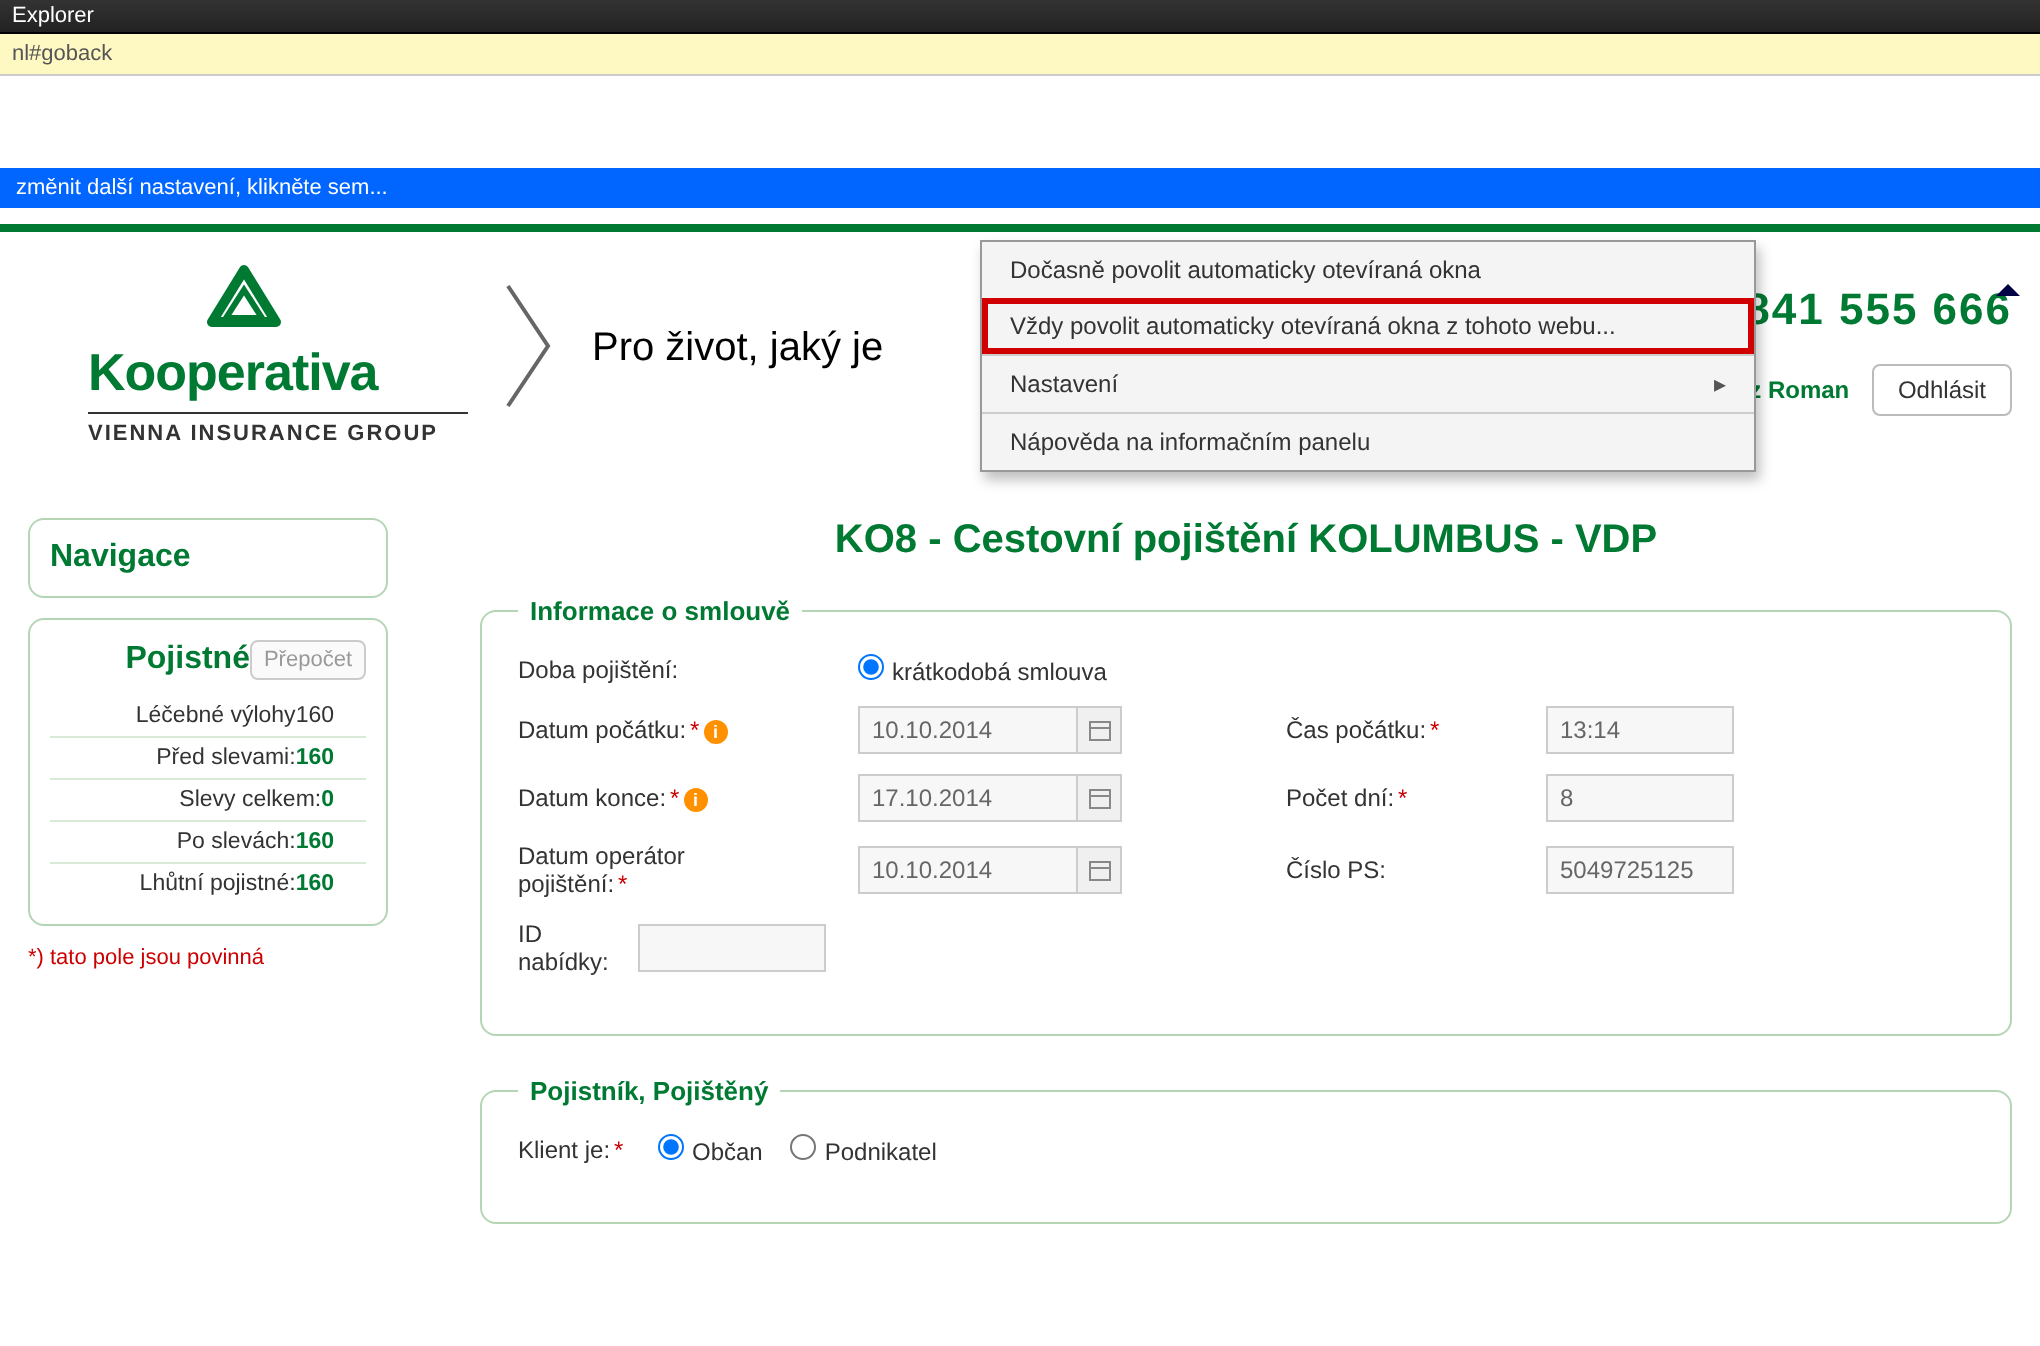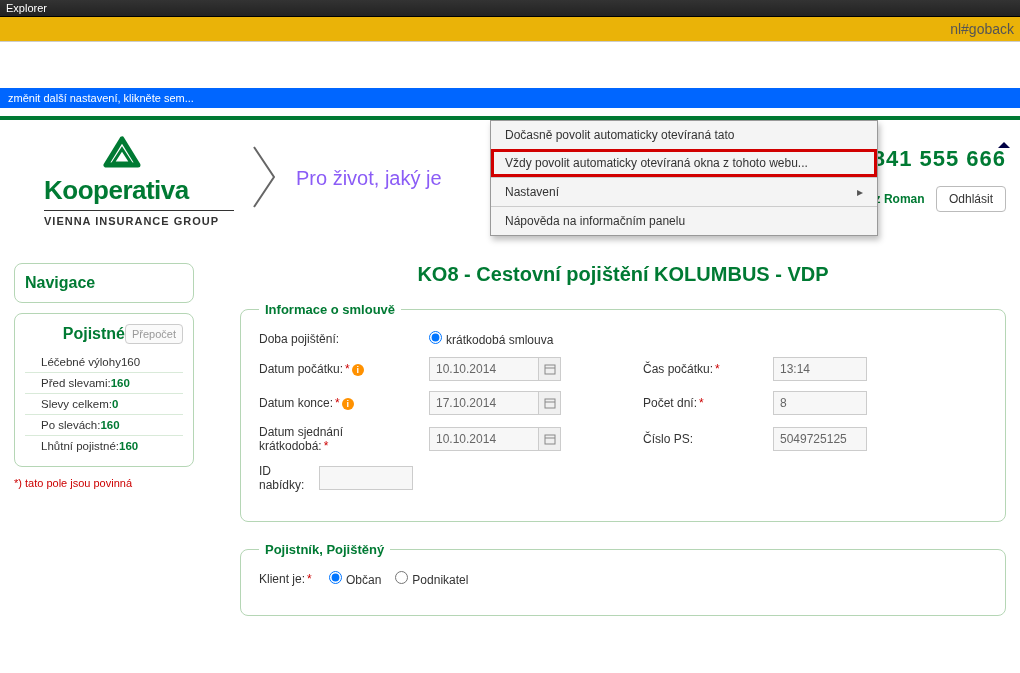--- a/index.html
+++ b/index.html
@@ -1,49 +1,49 @@
 <!DOCTYPE html>
 <html><head>
 <meta charset="utf-8">
 <style>
 * { box-sizing: border-box; margin: 0; padding: 0; }
 body { font-family: Arial, sans-serif; font-size: 12px; color: #333; background: #fff; width: 1020px; }
 .titlebar { background: linear-gradient(#333, #222); color: #fff; font-size: 11px; padding: 2px 6px; border-bottom: 1px solid #000; }
-.addrbar { background: #eab308; color: #555; padding: 4px 6px; border-bottom: 1px solid #ccc; font-size: 14px; text-align: right; }
+.addrbar { background: #fef9c3; color: #555; padding: 4px 6px; border-bottom: 1px solid #ccc; font-size: 11px; }
 .spacer { height: 46px; }
 .infobar { background: #0066ff; color: #fff; font-size: 11px; padding: 4px 8px; position: relative; }
 .popupmenu { position: absolute; top: 120px; left: 490px; width: 388px; background: #f4f4f4; border: 1px solid #999; box-shadow: 2px 4px 6px rgba(0,0,0,.25); font-size: 12px; z-index: 10; }
 .popupmenu .item { padding: 7px 14px; cursor: default; }
 .popupmenu .item.sel { border: 3px solid #d10000; padding: 4px 11px; }
 .popupmenu .sep { border-top: 1px solid #ccc; }
 .popupmenu .item.submenu::after { content: "▸"; float: right; color: #555; }
 .page { padding: 8px 14px; }
 .triangle { position: absolute; right: 10px; top: 142px; width: 0; height: 0; border-left: 6px solid transparent; border-right: 6px solid transparent; border-bottom: 6px solid #004; }
 .greenline { height: 4px; background: #007a33; margin: 0 -14px 2px -14px; }
 .hdr { display: flex; align-items: center; margin-top: 10px; }
 .logo { width: 220px; padding: 6px 0 0 30px; }
 .logo .mark { display: block; margin: 0 0 2px 56px; }
 .logo .brand { font-size: 26px; font-weight: bold; color: #007a33; letter-spacing: -0.5px; }
 .logo .vig { font-size: 11px; letter-spacing: 1px; color: #333; border-top: 1px solid #333; padding-top: 4px; margin-top: 4px; font-family: Arial; font-weight: bold; }
 .chevron { margin: 0 18px; }
-.slogan { font-size: 20px; color: #8b5cf6; text-align: right; }
+.slogan { font-size: 20px; color: #000000; text-align: right; }
 .toprt { margin-left: auto; text-align: right; }
 .phone { color: #007a33; font-size: 22px; font-weight: bold; letter-spacing: 1px; margin-bottom: 14px; }
 .oper { color: #007a33; font-size: 12px; display: inline-block; }
 .oper b { font-weight: bold; }
 .logout { display: inline-block; border: 1px solid #bbb; border-radius: 4px; padding: 5px 12px; margin-left: 8px; background: #fff; cursor: pointer; font-size: 12px; }
 .body { display: flex; margin-top: 36px; gap: 18px; }
 .left { width: 180px; }
 .navbox, .pojbox { border: 1px solid #b5d6b5; border-radius: 8px; padding: 10px; margin-bottom: 10px; }
 .navtitle { color: #007a33; font-size: 16px; font-weight: bold; }
 .pojhdr { display: flex; align-items: center; justify-content: flex-end; }
 .pojtitle { color: #007a33; font-size: 16px; font-weight: bold; }
 .recalc { border: 1px solid #ccc; border-radius: 4px; padding: 3px 6px; color: #999; font-size: 11px; background: #fafafa; }
 .pojlist { margin-top: 8px; }
-.pojlist .row { display: flex; justify-content: flex-start; padding: 4px 16px; border-top: 1px solid #d9ead9; font-size: 11.5px; }
+.pojlist .row { display: flex; justify-content: flex-end; padding: 4px 16px; border-top: 1px solid #d9ead9; font-size: 11.5px; }
 .pojlist .row:first-child { border-top: none; }
 .pojlist .green { color: #007a33; font-weight: bold; }
 .req { color: #c00; font-size: 11px; margin-top: 4px; }
 .main { flex: 1; padding-left: 28px; }
 .ptitle { color: #007a33; font-size: 20px; font-weight: bold; text-align: center; margin-bottom: 16px; }
 fieldset { border: 1px solid #b5d6b5; border-radius: 8px; padding: 14px 18px 18px 18px; margin-bottom: 20px; }
 legend { color: #007a33; font-weight: bold; font-size: 13px; padding: 0 6px; }
 .frow { display: flex; align-items: center; margin-bottom: 10px; font-size: 12px; }
 .flabel { width: 130px; }
 .col2 { display: flex; gap: 40px; }
@@ -60,21 +60,21 @@
 </style>
 </head>
 <body>
 
 <div class="titlebar">Explorer</div>
 <div class="addrbar">nl#goback</div>
 <div class="spacer"></div>
 <div class="infobar">změnit další nastavení, klikněte sem...</div>
 
 <div class="popupmenu">
-  <div class="item">Dočasně povolit automaticky otevíraná tato</div>
+  <div class="item">Dočasně povolit automaticky otevíraná okna</div>
   <div class="item sel">Vždy povolit automaticky otevíraná okna z tohoto webu...</div>
   <div class="item submenu sep">Nastavení</div>
   <div class="item sep">Nápověda na informačním panelu</div>
 </div>
 
 <div class="page">
   <div class="greenline"></div>
   <div class="triangle"></div>
 
   <div class="hdr">
@@ -191,21 +191,21 @@
             </span>
           </div>
           <div class="half">
             <span class="flabel"><span>Počet dní:</span><span class="aster">*</span></span>
             <input type="text" readonly="" value="8" style="">
           </div>
         </div>
 
         <div class="frow col2">
           <div class="half">
-            <span class="flabel" style="line-height:1.2"><span>Datum sjednání krátkodobá:</span><span class="aster">*</span></span>
+            <span class="flabel" style="line-height:1.2"><span>Datum operátor pojištění:</span><span class="aster">*</span></span>
             <span style="width:40px"></span>
             <span class="datewrap">
               <input type="text" readonly="" value="10.10.2014" style="">
               <span class="cal">
                   <svg class="calicon" width="12" height="12">
                     <rect x="1" y="2" width="10" height="9" fill="none" stroke="#888"></rect>
                     <line x1="1" y1="5" x2="11" y2="5" stroke="#888"></line>
                   </svg>
                 </span>
             </span>

